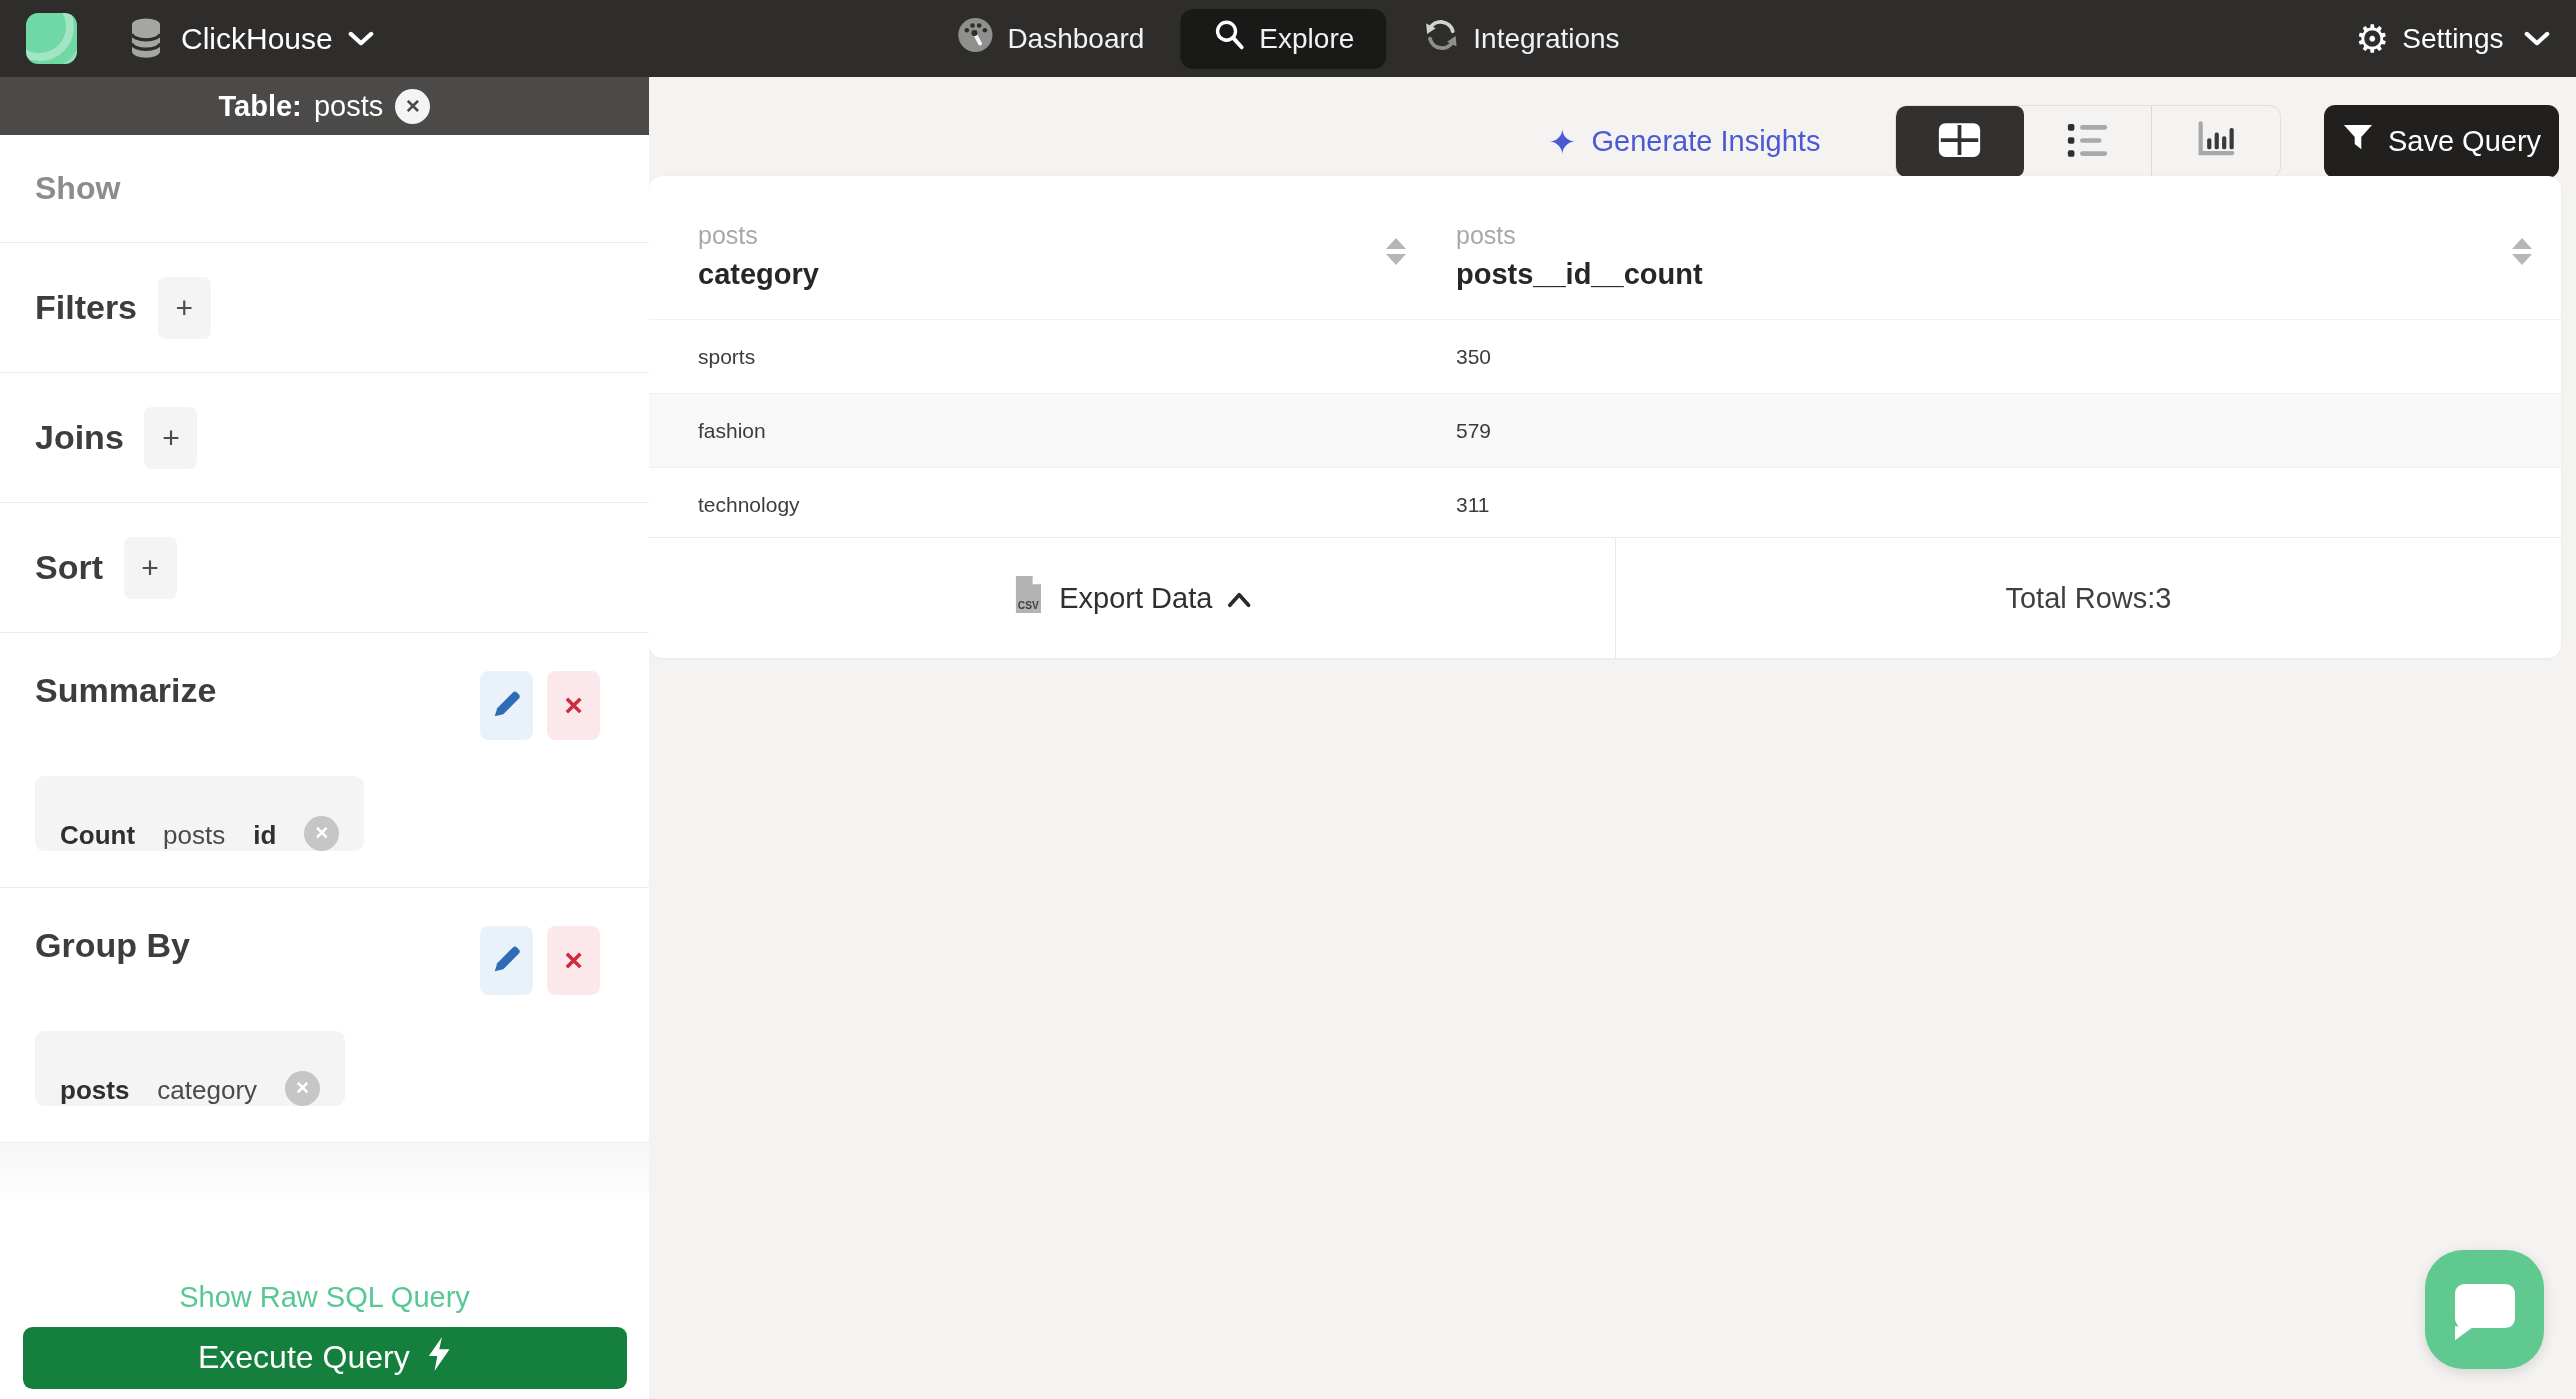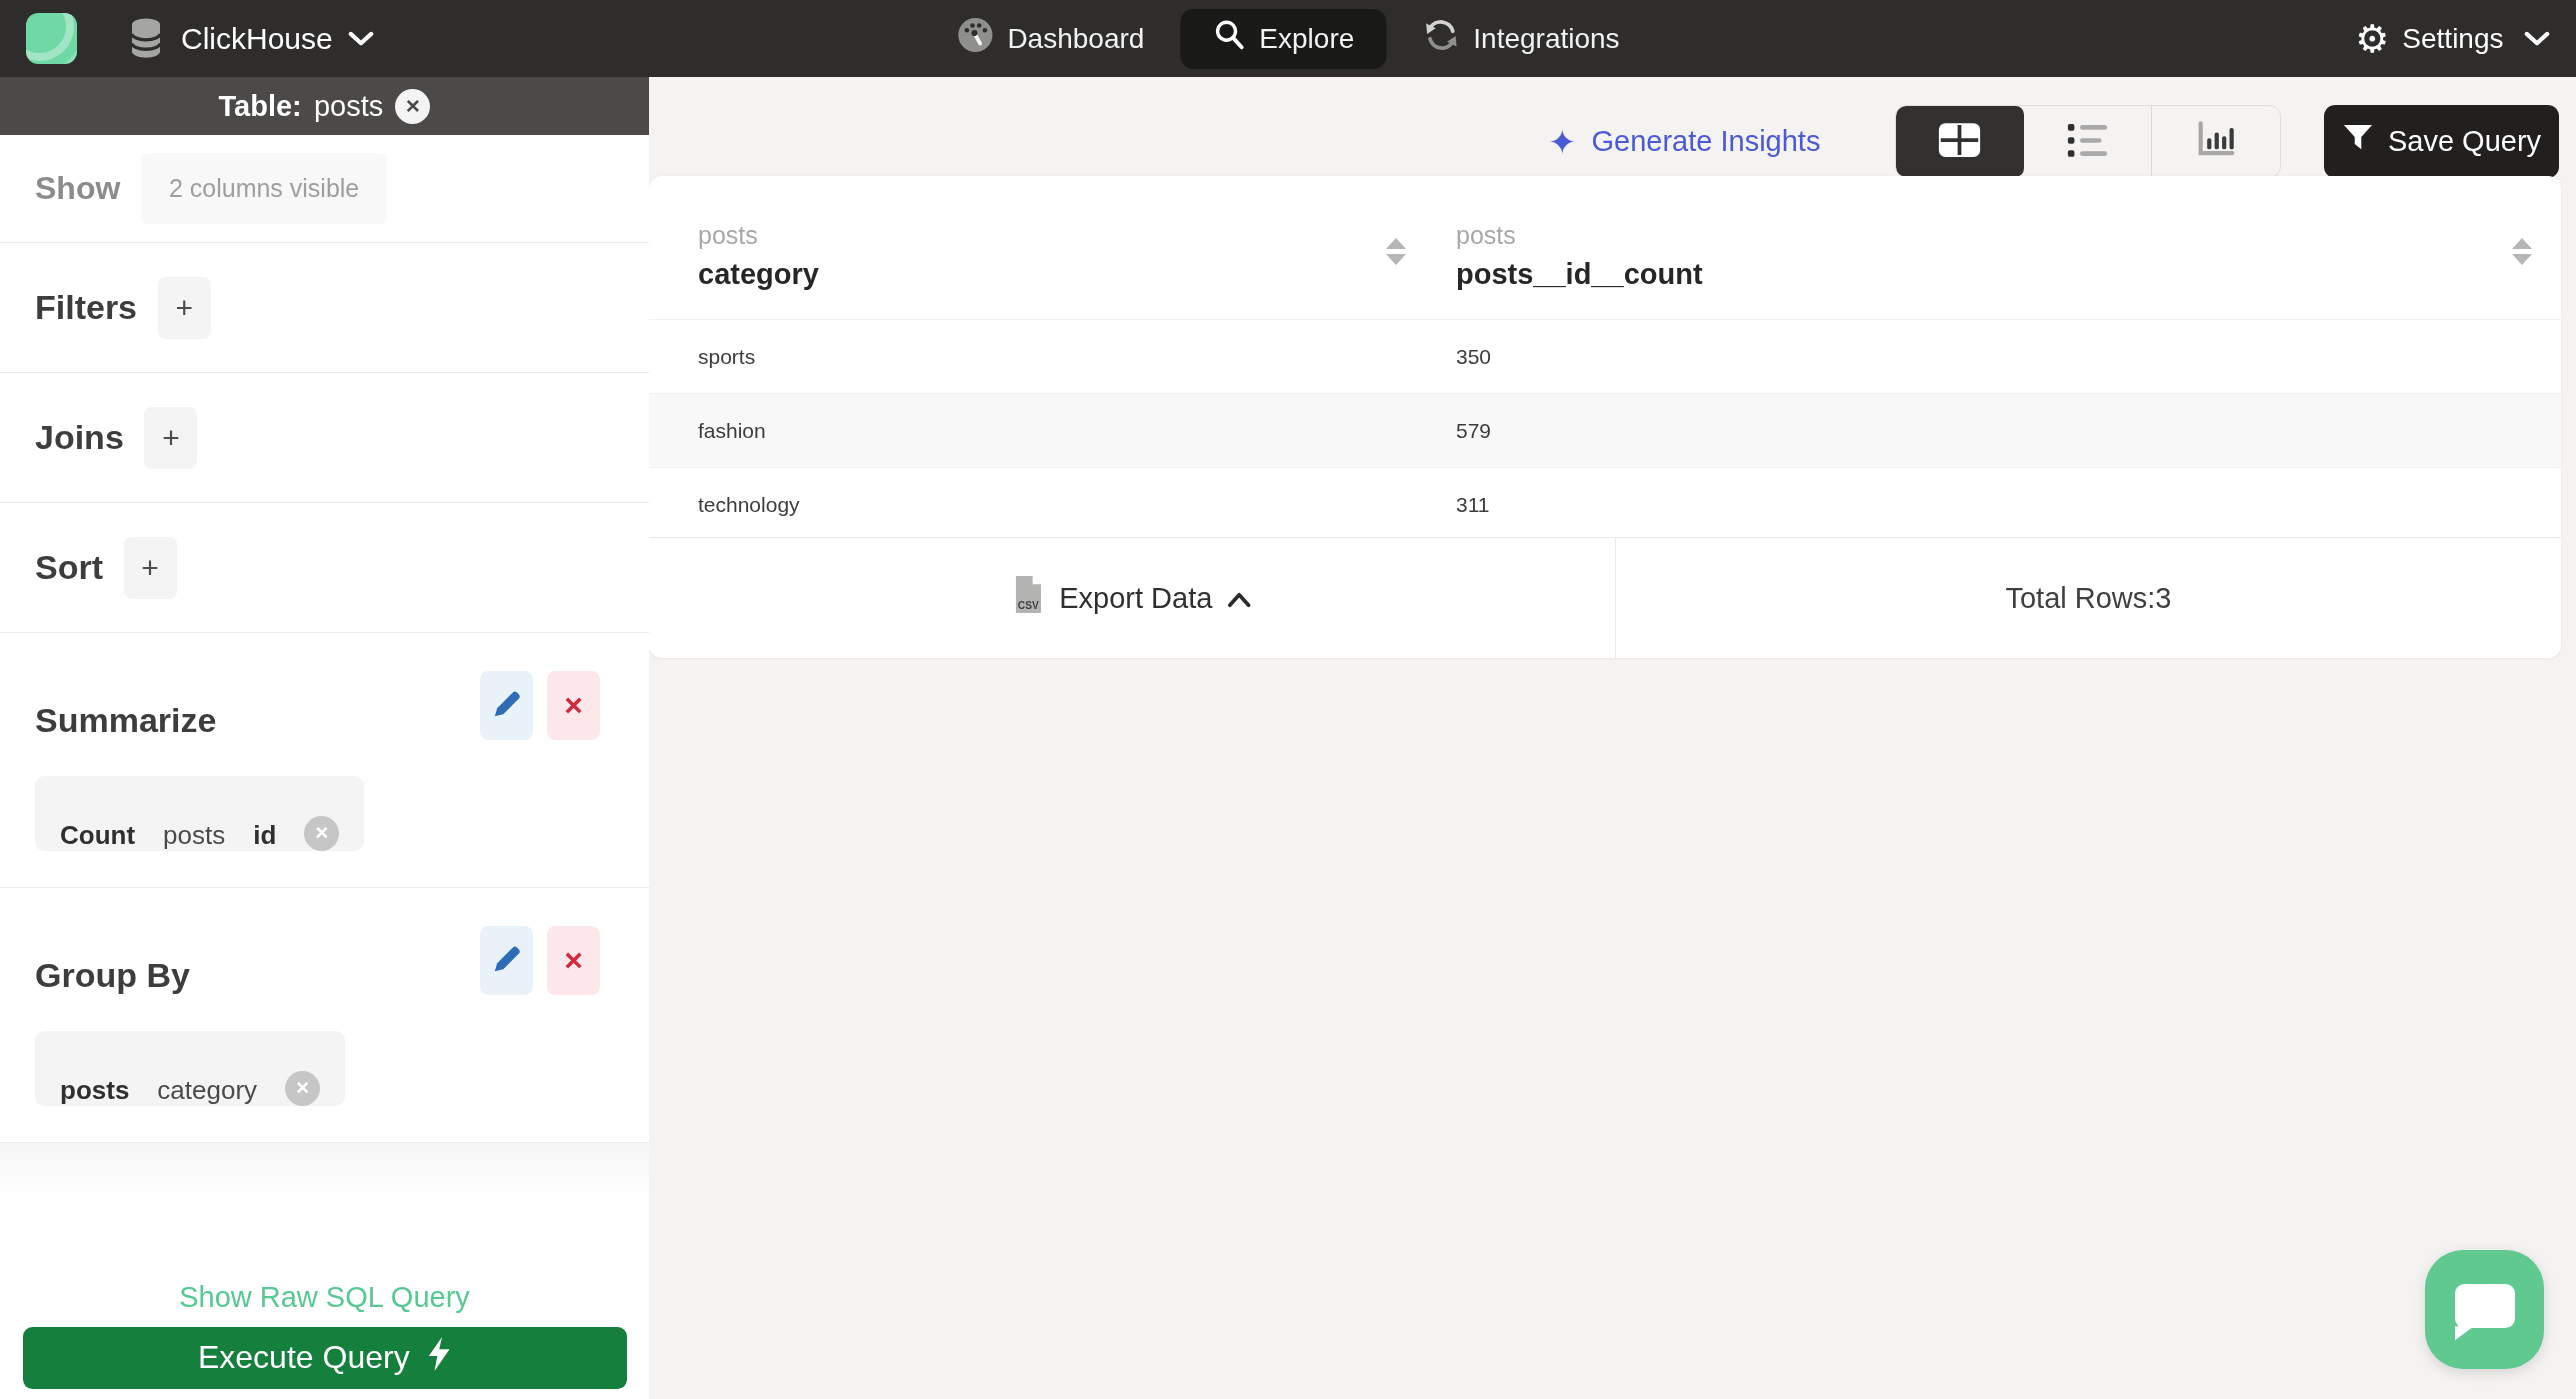--- a/index.html
+++ b/index.html
@@ -33,21 +33,21 @@
   .tablebar .t-label{color:#fff;font-weight:700;font-size:29px;}
   .tablebar .t-name{color:#fff;font-size:29px;}
   .badge-close{width:35px;height:35px;border-radius:50%;background:#f4f4f4;color:#4b4a48;display:flex;align-items:center;justify-content:center;font-size:24.4px;font-weight:700;cursor:pointer;line-height:1;}
   .side-show{height:107px;display:flex;align-items:center;padding-left:35px;border-bottom:0.9px solid #ebebeb;gap:20.6px;}
   .show-label{font-size:32px;font-weight:700;color:#8c8c8c;}
   .show-pill{background:#f8f8f8;border-radius:7.5px;padding:20.6px 28px;font-size:25px;color:#9e9e9e;cursor:pointer;}
   .side-row{height:129px;display:flex;align-items:center;padding-left:35px;border-bottom:0.9px solid #ebebeb;gap:20.6px;}
   .side-title{font-size:34px;font-weight:700;color:#3d3d3d;}
   .plus-btn{width:53px;height:62px;background:#f4f4f4;border-radius:7.5px;display:flex;align-items:center;justify-content:center;font-size:30px;color:#4c4c4c;cursor:pointer;}
   .side-block{border-bottom:0.9px solid #ebebeb;padding:38px 49px 36px 35px;}
-  .block-head{display:flex;align-items:flex-end;gap:28px;}
+  .block-head{display:flex;align-items:flex-start;gap:28px;}
   .block-actions{margin-left:auto;display:flex;gap:14px;}
   .icon-btn{width:53px;height:69px;border-radius:8.4px;display:flex;align-items:center;justify-content:center;cursor:pointer;}
   .icon-btn.edit{background:#e9f1f9;}
   .icon-btn.del{background:#fce8ea;color:#cf2b3d;font-size:32px;font-weight:700;}
   .chip{display:inline-flex;align-items:flex-end;gap:28px;background:#f4f4f4;border-radius:9.4px;height:75px;padding:0 25px;margin-top:36px;}
   .chip .c-bold{font-size:26px;font-weight:700;color:#2f2f2f;}
   .chip .c-reg{font-size:26px;color:#4a4a4a;}
   .chip-close{width:35px;height:35px;border-radius:50%;background:#c6c6c6;color:#fff;display:flex;align-items:center;justify-content:center;font-size:22.5px;font-weight:700;cursor:pointer;line-height:1;}
   .fade-band{height:60px;background:linear-gradient(#f6f6f6,#ffffff);}
   .raw-sql{position:absolute;left:0;right:0;bottom:86px;text-align:center;color:#57c893;font-size:29px;cursor:pointer;}
@@ -160,21 +160,20 @@
 
 <div class="sidebar">
   <div class="tablebar">
     <span class="t-label">Table:</span>
     <span class="t-name">posts</span>
     <span class="badge-close">×</span>
   </div>
 
   <div class="side-show">
     <span class="show-label">Show</span>
-    <span class="show-pill">2 columns visible</span>
   </div>
 
   <div class="side-row">
     <span class="side-title">Filters</span>
     <span class="plus-btn">+</span>
   </div>
 
   <div class="side-row">
     <span class="side-title">Joins</span>
     <span class="plus-btn">+</span>

